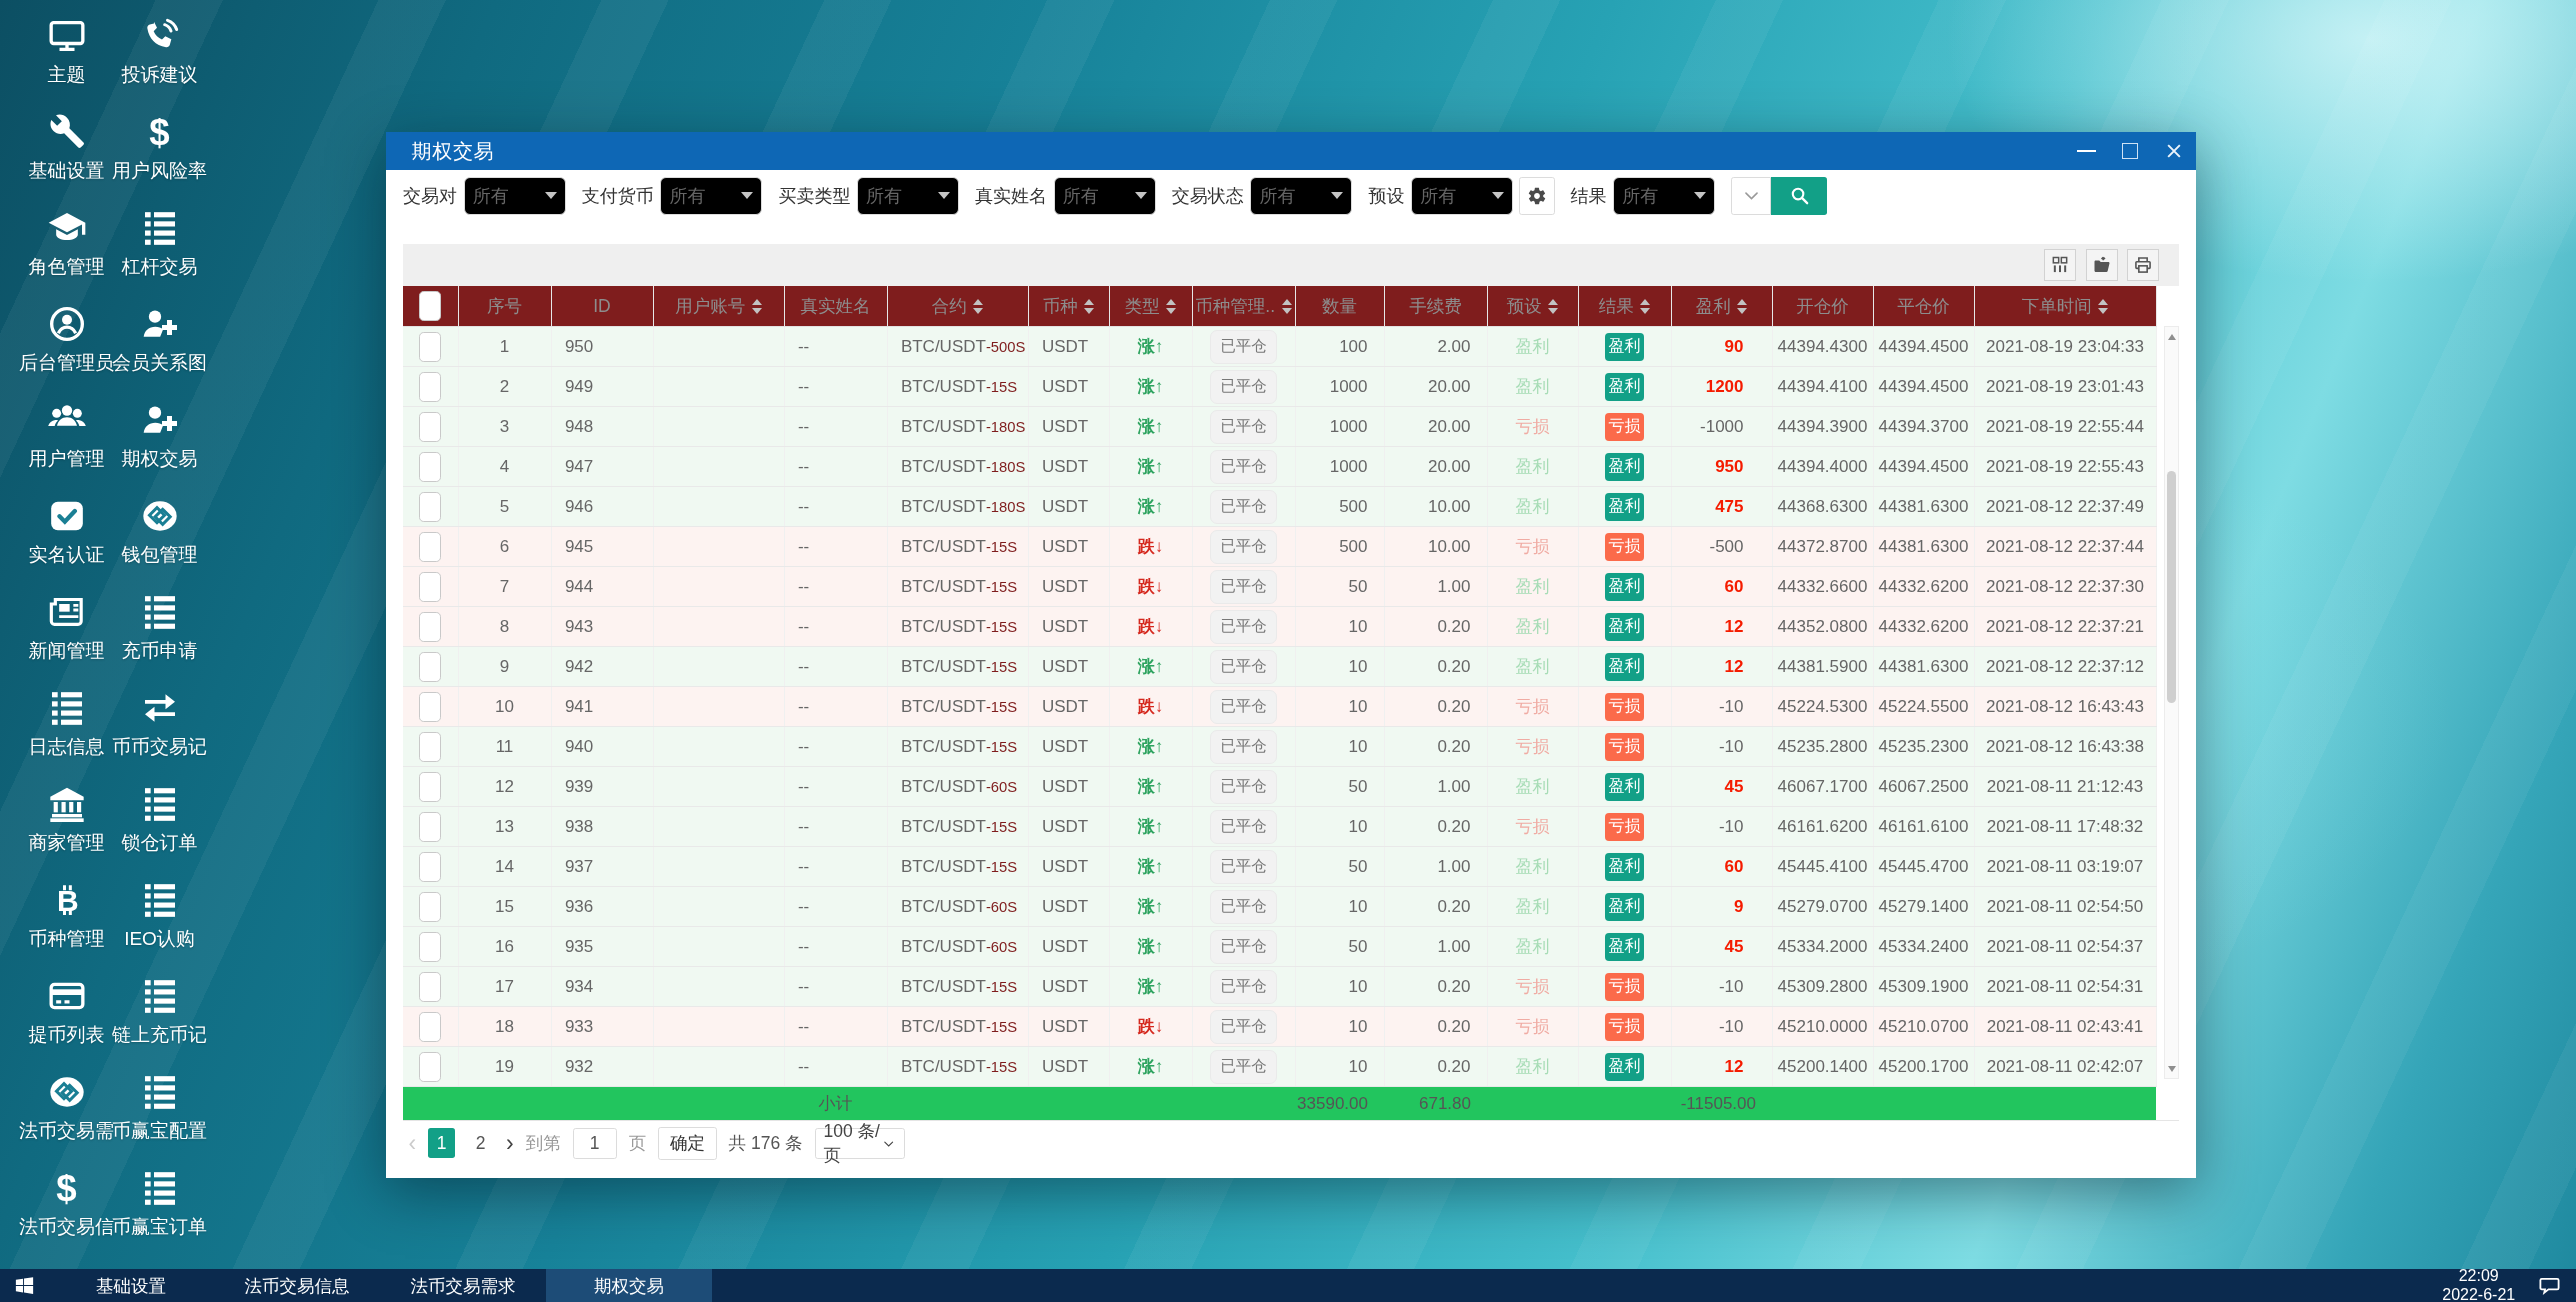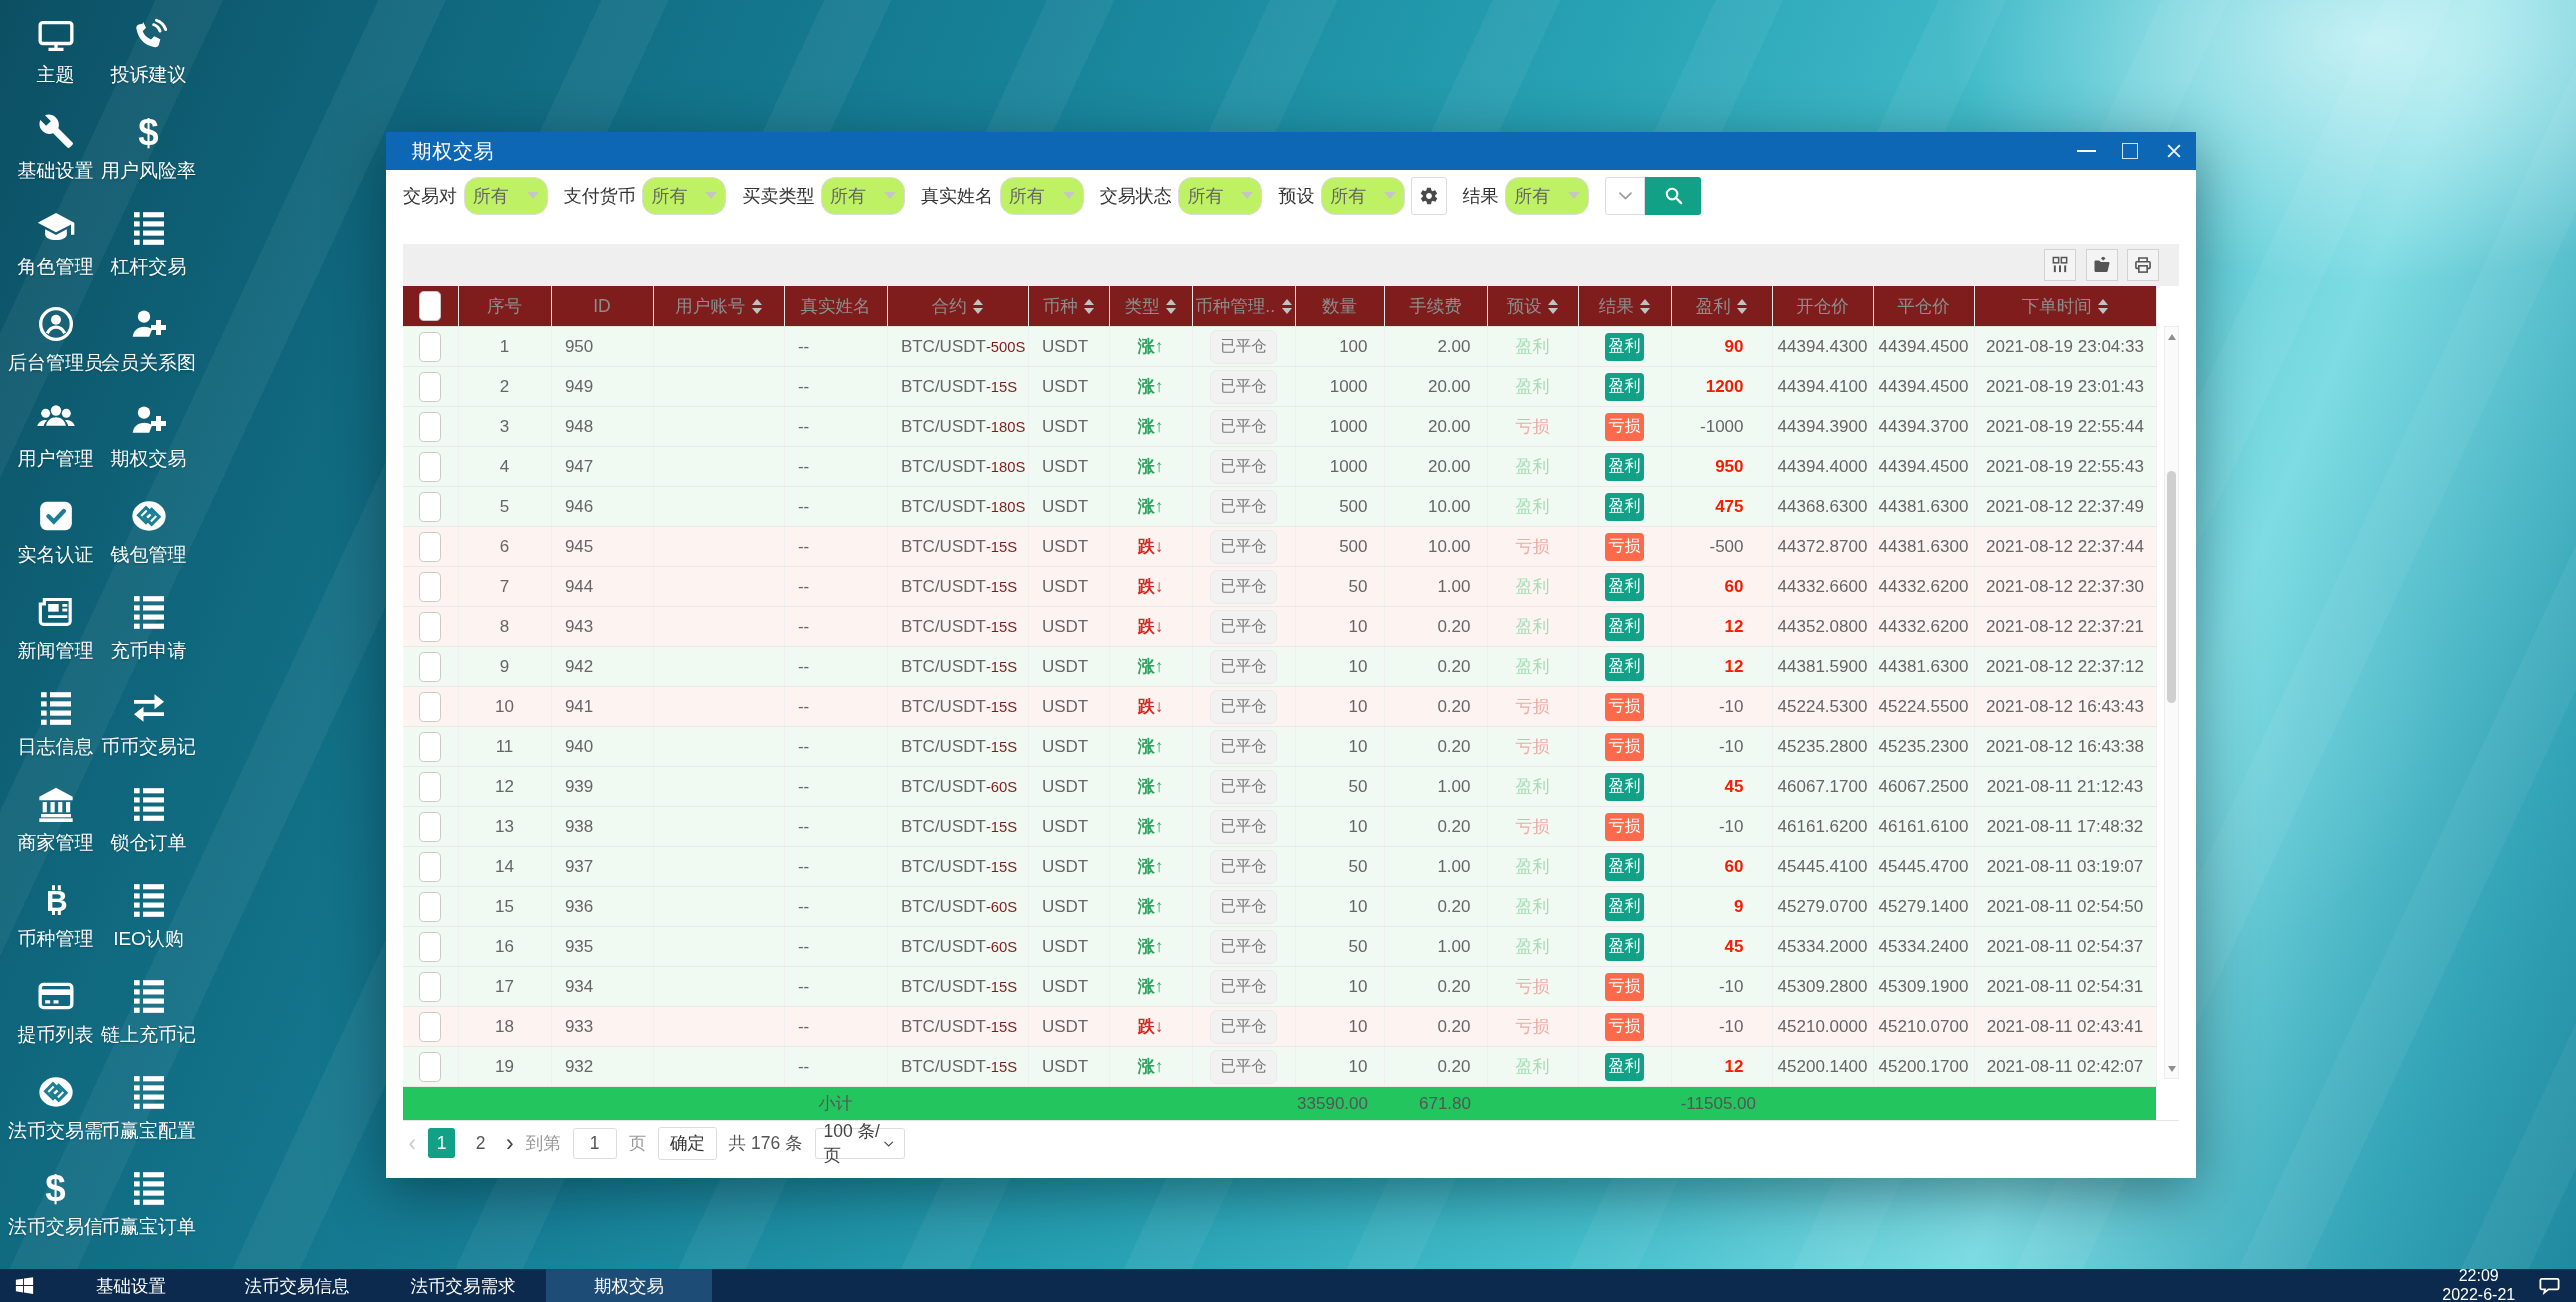--- a/index.html
+++ b/index.html
@@ -7,39 +7,39 @@
   .screen{position:relative;width:2576px;height:1302px;overflow:hidden;
     background:
       radial-gradient(605px 349px at 92% 3%, rgba(225,250,252,.75), rgba(225,250,252,0) 70%),
       radial-gradient(739px 470px at 78% 55%, rgba(140,225,235,.35), rgba(140,225,235,0) 60%),
       linear-gradient(112deg,#0c4f63 0%,#106a80 16%,#178299 34%,#27a2b4 52%,#46c0cd 68%,#7edce3 80%,#35a5b8 92%,#1e889e 100%);
   }
   .screen::before{content:"";position:absolute;inset:0;
     background:repeating-linear-gradient(115deg, rgba(255,255,255,0) 0 141px, rgba(255,255,255,.05) 141px 202px);
     pointer-events:none;}
   
-  .desktop-icons{position:absolute;left:9px;top:8px;width:185px;display:grid;grid-template-columns:93px 93px;}
+  .desktop-icons{position:absolute;left:20px;top:8px;width:185px;display:grid;grid-template-columns:93px 93px;}
   .dicon{height:96px;display:flex;flex-direction:column;align-items:center;color:#fff;}
   .dicon .svgicon{margin-top:6.7px;height:43px;display:flex;align-items:center;justify-content:center}
   .dlabel{margin-top:4px;font-size:19px;white-space:nowrap;text-shadow:0 0.7px 2px rgba(0,40,50,.35)}
   .svgicon{display:inline-flex;align-items:center;justify-content:center;color:inherit}
   
   .win{position:absolute;left:386px;top:132px;width:1810px;height:1046px;background:#fff;box-shadow:0 14.8px 54px rgba(0,20,30,.45)}
   .titlebar{height:38px;background:#0e67b5;display:flex;align-items:center;color:#fff}
   .title{margin-left:25.5px;font-size:20px;letter-spacing:0.7px}
   .win-controls{margin-left:auto;display:flex;height:100%}
   .wc{width:44px;height:100%;display:flex;align-items:center;justify-content:center;color:#eaf3fb}
   .ic-min{width:19px;height:2.7px;background:#fff;display:block}
   .ic-max{width:14.8px;height:14.8px;border:1.3px solid #cfe3f5;display:block}
   .content{padding:0 17px;position:relative}
   
   .filterbar{margin-top:6.7px;height:38px;display:flex;align-items:flex-start}
   .fgroup{display:flex;align-items:center;margin-right:16px}
   .flabel{font-size:18px;color:#333;margin-right:6.7px;white-space:nowrap}
-  .fselect{width:84px;height:38px;border:0.7px solid #dcdcdc;border-radius:14px;background:#bef264;display:flex;align-items:center;justify-content:space-between;padding:0 8px;box-sizing:border-box}
+  .fselect{width:102px;height:38px;border:0.7px solid #dcdcdc;border-radius:6px;background:#000000;display:flex;align-items:center;justify-content:space-between;padding:0 8px;box-sizing:border-box}
   .fvalue{font-size:18px;color:#666}
   .fcaret{width:0;height:0;border-left:6px solid transparent;border-right:6px solid transparent;border-top:7.4px solid #c5c5c5}
   .gearbtn{width:36px;height:38px;border:0.7px solid #dcdcdc;border-radius:2.7px;margin-left:5.4px;display:flex;align-items:center;justify-content:center;color:#4a4a4a;background:#fff;box-sizing:border-box}
   .searchgroup{display:flex;height:38px}
   .chevbox{width:40px;height:38px;border:0.7px solid #dcdcdc;border-radius:2.7px 0 0 2.7px;display:flex;align-items:center;justify-content:center;color:#9a9a9a;background:#fff;box-sizing:border-box}
   .searchbtn{width:56px;height:38px;background:#12a087;border-radius:0 2.7px 2.7px 0;display:flex;align-items:center;justify-content:center;color:#fff}
   
   .toolstrip{margin-top:29.6px;height:42px;background:#efefef;display:flex;align-items:center;justify-content:flex-end;gap:9.4px;padding-right:20px}
   .tool{width:32px;height:32px;border:0.7px solid #d2d2d2;background:#f4f4f4;display:flex;align-items:center;justify-content:center;color:#555;box-sizing:border-box}
   

